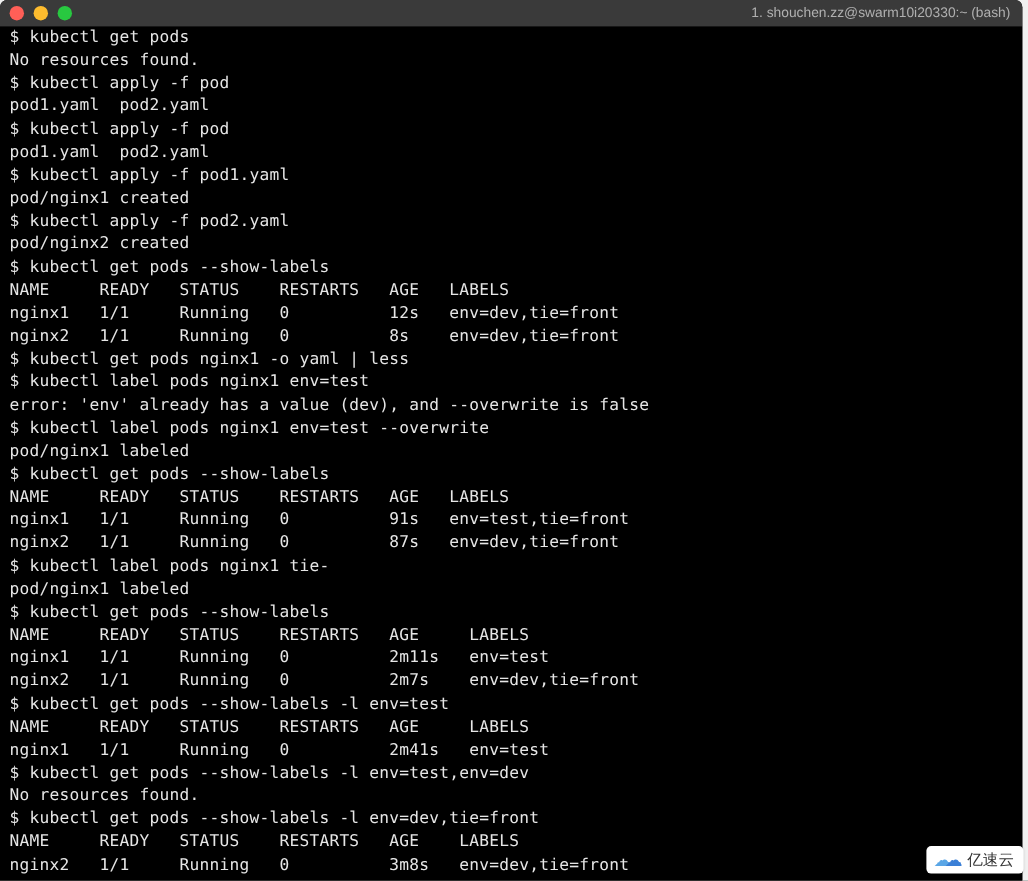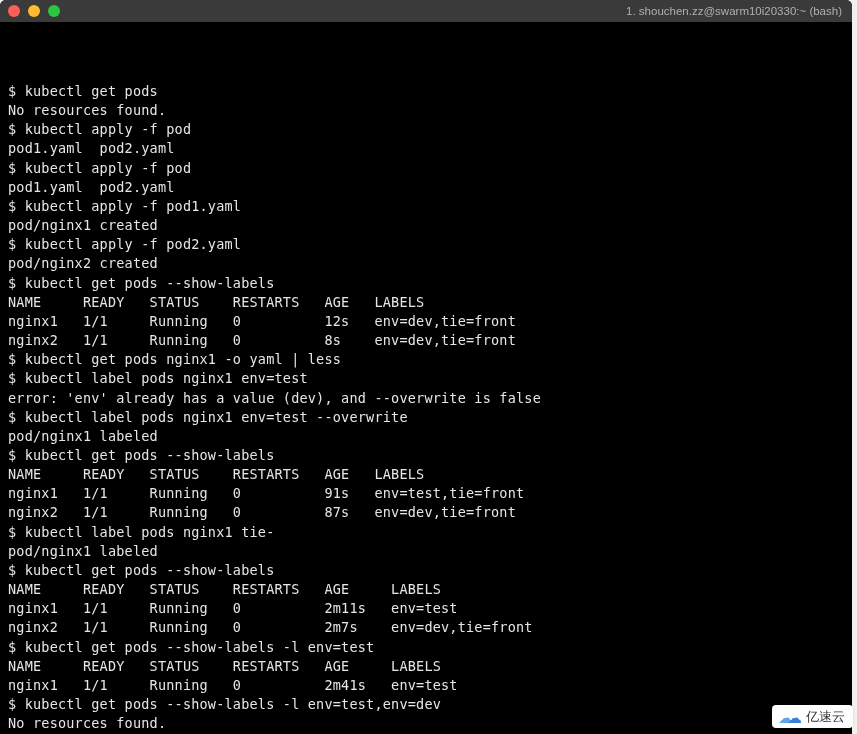--- a/index.html
+++ b/index.html
@@ -1,19 +1,18 @@
 <!DOCTYPE html>
 <html><head>
   <meta charset="utf-8">
   <style>
     * {
       margin: 0;
       padding: 0;
       box-sizing: border-box;
-      gap: 48px;
     }
     body {
       background: #f0f0f0;
       font-family: "Menlo", "Monaco", "Consolas", monospace;
       font-size: 13.5px;
       width: 857px;
       height: 734px;
       overflow: hidden;
       position: relative;
     }
@@ -51,21 +50,21 @@
       position: absolute;
       right: 10px;
       color: #b0b0b0;
       font-size: 11.5px;
       font-family: -apple-system, "Helvetica Neue", sans-serif;
     }
     .terminal-content {
       flex: 1;
       background: #000000;
       color: #e6e6e6;
-      padding: 12px 8px;
+      padding: 0 8px;
       white-space: pre;
       line-height: 1.42;
       overflow: hidden;
       letter-spacing: 0.2px;
     }
     .watermark {
       position: absolute;
       bottom: 6px;
       right: 4px;
       background: #ffffff;

